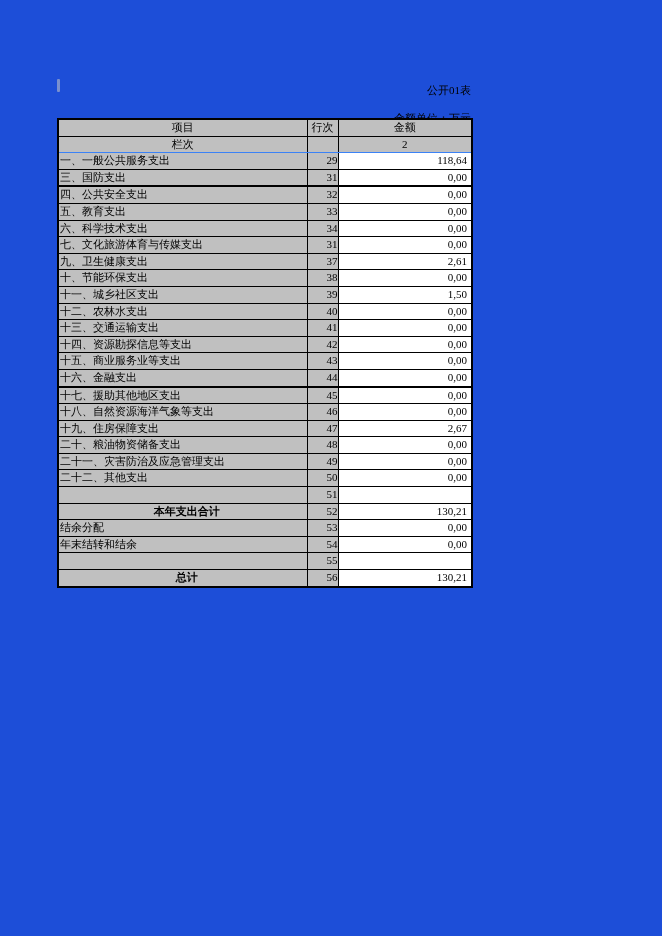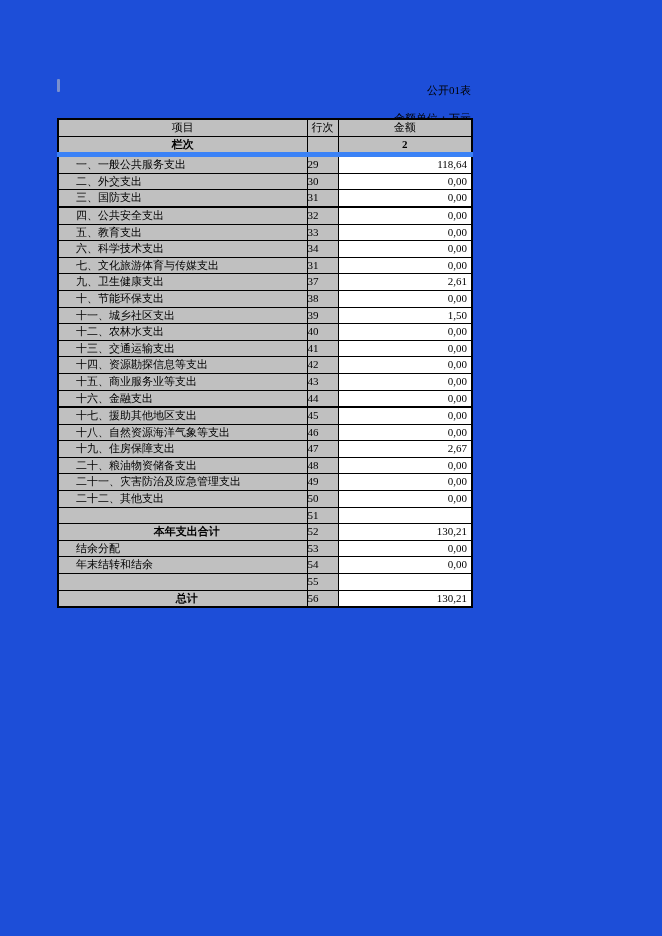--- a/index.html
+++ b/index.html
@@ -65,29 +65,28 @@
     overflow: hidden;
     white-space: nowrap;
     vertical-align: middle;
   }
   tr.title-row td,
   tr.head-row td,
   tr.index-row td {
     text-align: center;
   }
   tr.index-row td {
-    border-bottom: 5px solid #3b82f6;
-    font-weight: bold;
+    border-bottom: 1px solid #3b82f6;
   }
   tbody td.item {
     text-align: left;
-    padding-left: 17px;
+    padding-left: 1px;
   }
   tbody td.line {
-    text-align: left;
+    text-align: right;
     margin-left: 24px;
   }
   tbody td.amount {
     background: #ffffff;
     text-align: right;
     padding-right: 4px;
   }
   tbody tr.total td.item {
     text-align: center;
     font-weight: bold;
@@ -122,25 +121,20 @@
         <td></td>
         <td>2</td>
       </tr>
     </thead>
     <tbody>
         <tr>
           <td class="item">一、一般公共服务支出</td>
           <td class="line">29</td>
           <td class="amount">118,64</td>
         </tr>
-        <tr>
-          <td class="item">二、外交支出</td>
-          <td class="line">30</td>
-          <td class="amount">0,00</td>
-        </tr>
         <tr class="thick">
           <td class="item">三、国防支出</td>
           <td class="line">31</td>
           <td class="amount">0,00</td>
         </tr>
         <tr>
           <td class="item">四、公共安全支出</td>
           <td class="line">32</td>
           <td class="amount">0,00</td>
         </tr>

